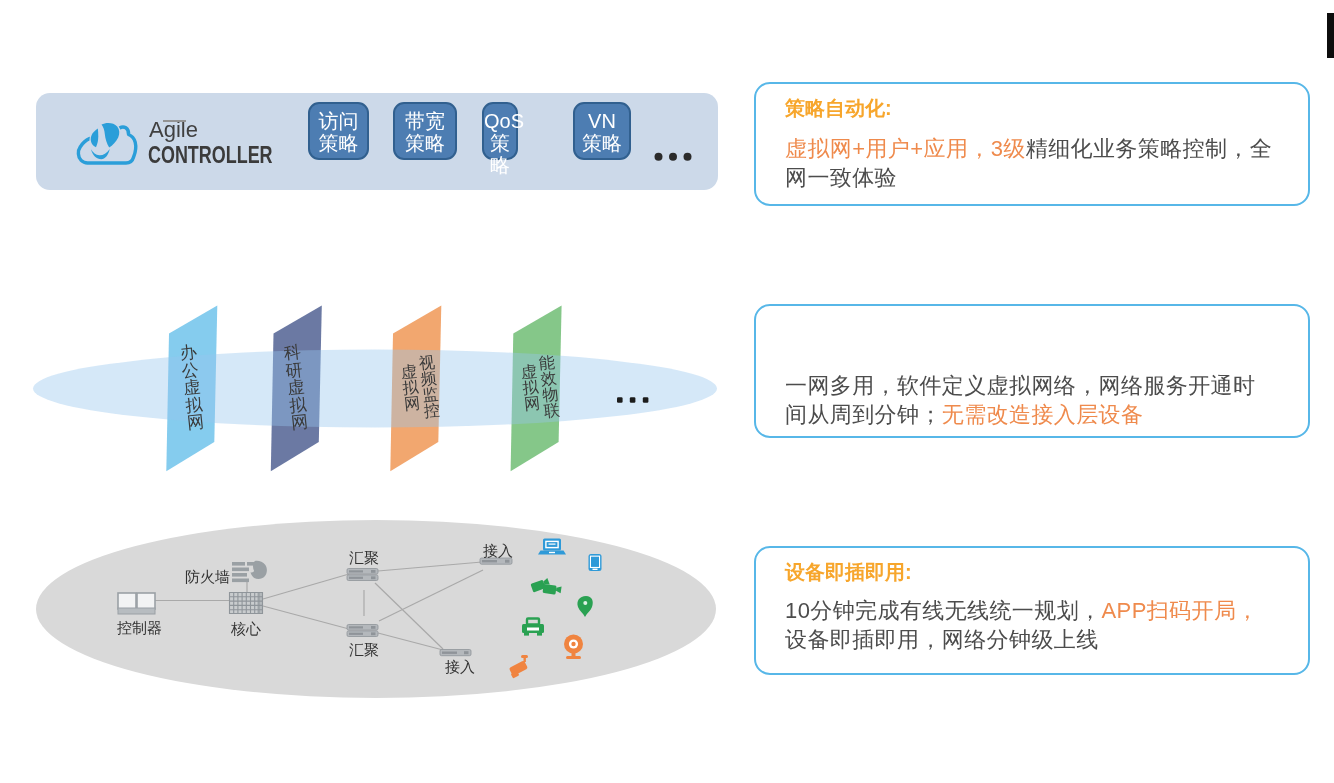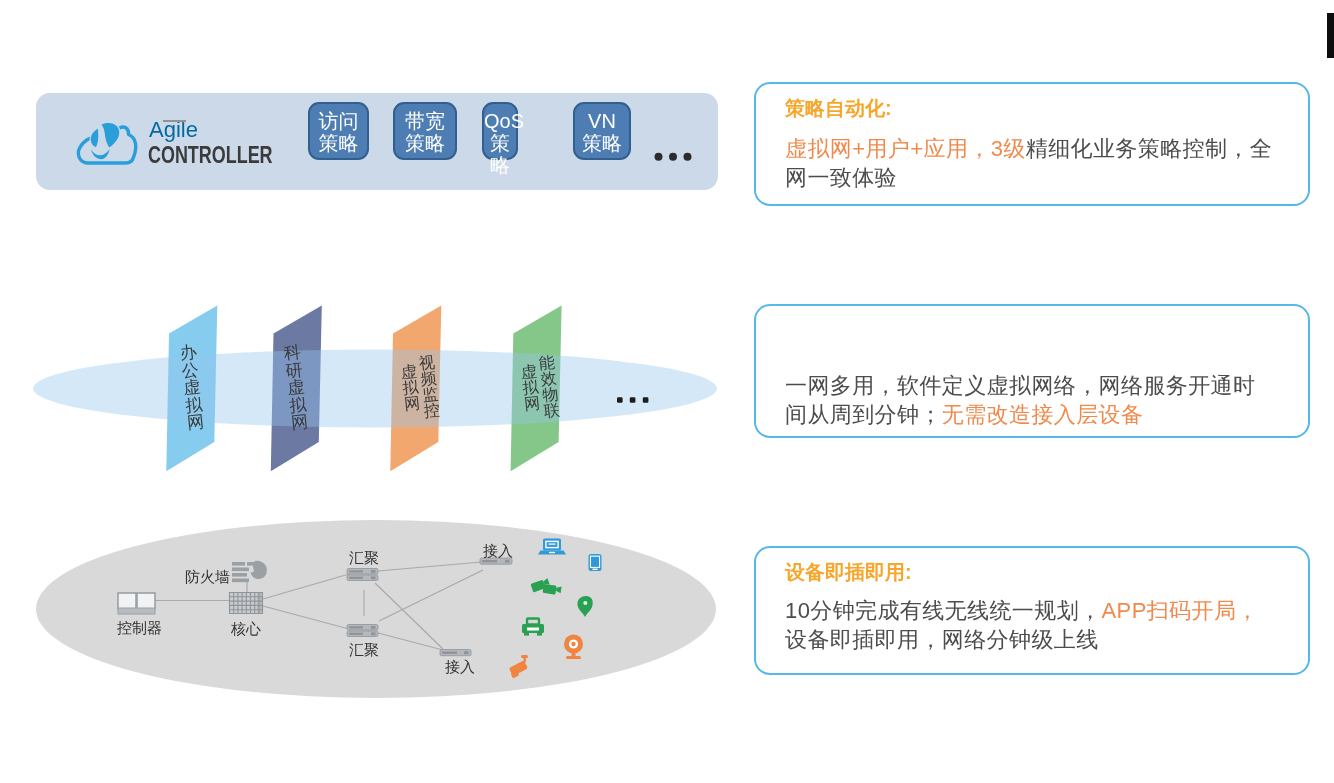--- a/index.html
+++ b/index.html
@@ -19,21 +19,21 @@
 
 <svg class="abs" style="left:74px;top:117px" width="66" height="52" viewBox="0 0 66 52">
   <path d="M45.6 11.0 C47.6 9.8 50 9.7 51.8 10.8 C53.8 12.1 54.8 14.7 54.5 17.5 C57.7 18.7 60.2 21.6 61.2 25.2 C62.2 29.3 61.6 35.2 59.6 40 C58.6 43.6 56 46 52 46 L13.5 46 C8.5 46 4.6 42 4.4 36.9 C4.3 34.5 4.9 31.8 6.3 29.8 C8.3 26.6 11.6 23.2 15.4 21.6" fill="none" stroke="#2a9ed9" stroke-width="3.4" stroke-linecap="round" stroke-linejoin="round"></path>
   <g fill="#2a9ed9" stroke="#ccd9e9" stroke-width="2.4" paint-order="stroke" stroke-linejoin="round">
     <path d="M27.5 7.4 C32 5.2 39.5 5 43.2 9.6 C45.7 12.7 45.9 16.9 44.2 20.4 C42.2 24.6 38.6 28.5 35.2 30.4 C32.8 26.6 31.2 21.6 30.8 16.9 C30.5 13.2 29.4 9.6 27.5 7.4 Z"></path>
     <path d="M23.8 11.6 C19.2 14.5 16.6 18.6 16.7 22.7 C16.8 25.9 18.8 28.8 22 30.3 C23.5 26.9 24.3 23.2 24.3 19.6 C24.3 16.8 24.1 14 23.8 11.6 Z"></path>
     <path d="M16.9 32.2 C18.8 38.6 22.6 42.2 27.3 42.2 C31.2 42.2 34.2 38.2 35.8 32 C32.6 36.6 28.7 38.6 25.3 38.3 C21.9 38 18.9 35.5 16.9 32.2 Z"></path>
   </g>
 </svg>
 
-<div class="abs" style="left:149px;top:117px;font-size:22px;color:#0369a1">Agile</div>
+<div class="abs" style="left:149px;top:117px;font-size:22px;color:#404040">Agile</div>
 <div class="abs" style="left:163px;top:120px;width:23px;height:2px;background:#939393"></div>
 <div class="abs" style="left:148px;top:142px;font-size:23px;font-weight:bold;color:#3b3b3b;transform:scaleX(0.78);transform-origin:left top;white-space:nowrap">CONTROLLER</div>
 
 <div class="btn" style="left:308px;width:61px">访问<br>策略</div>
 <div class="btn" style="left:393px;width:64px">带宽<br>策略</div>
 <div class="btn" style="left:482px;width:36px">QoS<br>策略</div>
 <div class="btn" style="left:573px;width:58px">VN<br>策略</div>
 
 <div class="abs" style="left:654px;top:148px;width:40px;height:10px">
 <svg width="40" height="10">

